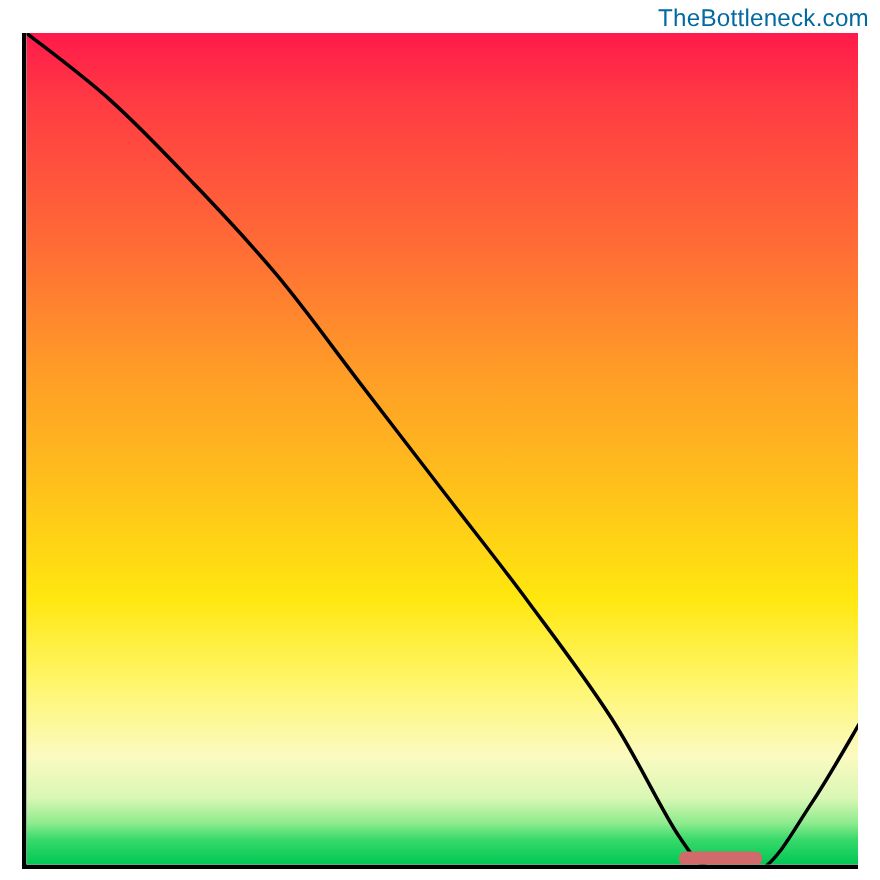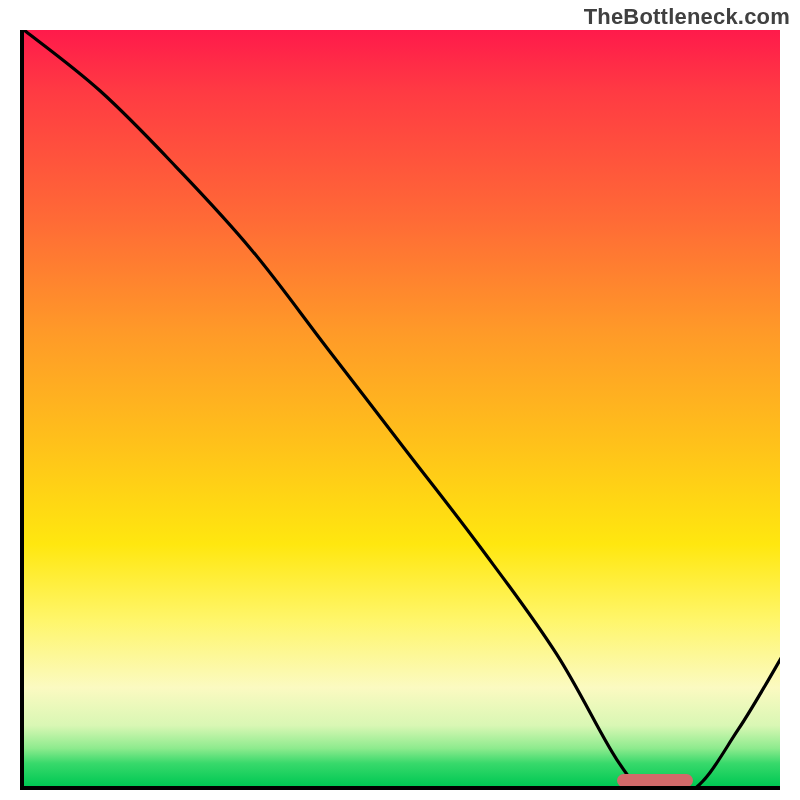--- a/index.html
+++ b/index.html
@@ -14,22 +14,22 @@
   .container {
     position: relative;
     width: 800px;
     height: 800px;
   }
   .attribution {
     position: absolute;
     top: 4px;
     right: 10px;
     font-size: 22px;
-    font-weight: bold;
-    color: #404040;
+    font-weight: normal;
+    color: #0369a1;
     letter-spacing: 0.2px;
   }
   .plot-outer {
     position: absolute;
     left: 20px;
     top: 30px;
     width: 760px;
     height: 760px;
   }
   .plot {

